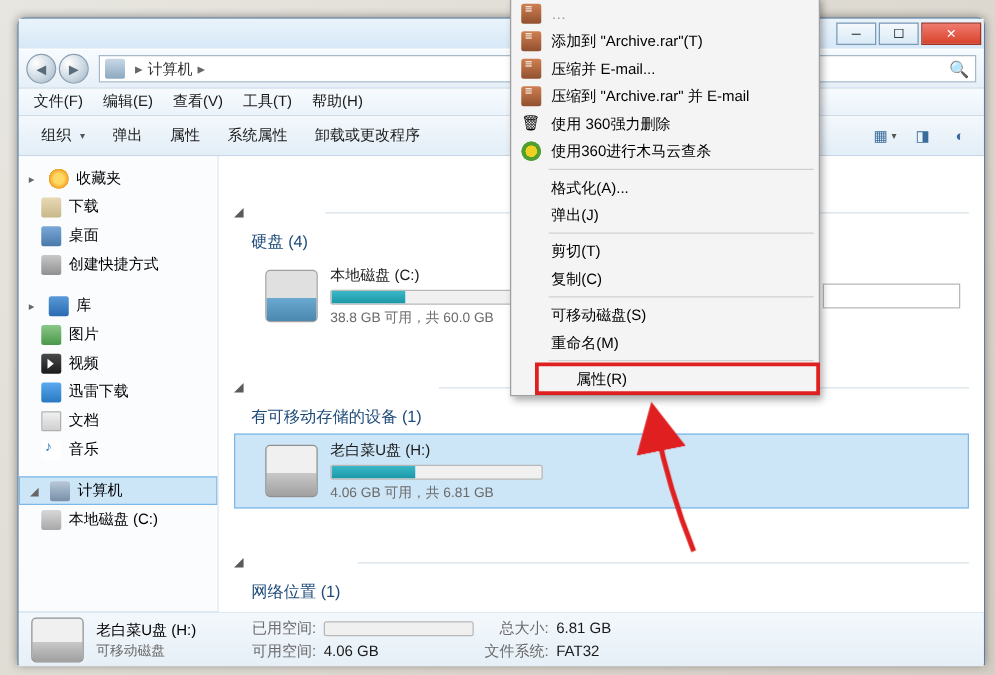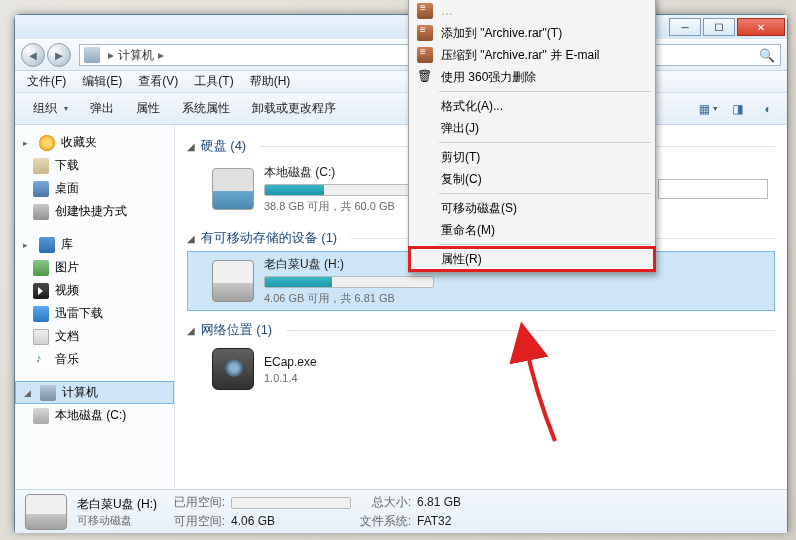--- a/index.html
+++ b/index.html
@@ -50,41 +50,41 @@
 .ico-xl { background: linear-gradient(#5aa8f0,#2a78c0); border-radius: 2px; }
 .ico-mus { background: #fff; border-radius: 2px; position: relative; }
 .ico-mus::after { content:"♪"; position:absolute; left:3px; top:0; color:#2a78c0; font-size:11px; }
 .ico-comp { background: linear-gradient(#b8c8d8,#7890a8); border-radius: 2px; }
 .ico-drive { background: linear-gradient(#d8d8d8,#a8a8a8); border-radius: 2px; }
 
 .content { flex: 1; background: #fff; overflow-y: auto; padding: 8px 12px; }
 .section { margin-bottom: 6px; }
 .sec-head { display: flex; align-items: center; gap: 6px; padding: 4px 0; cursor: pointer; }
 .sec-arrow { color: #5a5a5a; font-size: 10px; }
-.sec-title { color: #1e4b7a; font-size: 13px; }
+.sec-title { color: #1e4b7a; font-size: 13px; margin-top: 48px; }
 .sec-line { flex: 1; height: 1px; background: #d8e2ea; margin-left: 8px; }
 .drive-row { display: flex; align-items: center; gap: 10px; padding: 4px 6px 4px 24px; border: 1px solid transparent; }
 .drive-row.sel { background: #cde6f7; border: 1px solid #7cb8e8; }
 .drive-icon { width: 42px; height: 42px; flex-shrink: 0; position: relative; }
 .drv-hdd { background: linear-gradient(#e0e0e0 0%,#e0e0e0 55%,#6aa8d0 55%,#4a88b0 100%); border-radius: 4px; border: 1px solid #a0a0a0; }
 .drv-usb { background: linear-gradient(#f0f0f0 0%,#f0f0f0 55%,#c8c8c8 55%,#a0a0a0 100%); border-radius: 4px; border: 1px solid #909090; }
 .drv-cam { background: linear-gradient(#606060,#303030); border-radius: 6px; border: 1px solid #202020; position: relative; }
 .drv-cam::after { content:""; position:absolute; left:12px; top:10px; width:18px; height:18px; border-radius:50%; background: radial-gradient(circle,#8ab0d0 30%,#406080 70%); }
 .drive-info { flex: 1; }
 .drive-name { color: #1a1a1a; margin-bottom: 3px; }
 .drive-bar { width: 170px; height: 12px; background: #f0f0f0; border: 1px solid #b8b8b8; border-radius: 2px; overflow: hidden; margin-bottom: 3px; }
 .drive-fill { height: 100%; background: linear-gradient(#3ab8c8,#1a98a8); }
 .drive-fill.low { background: linear-gradient(#3ab8c8,#1a98a8); }
 .drive-stat { color: #6a6a6a; font-size: 11px; }
 .drive-sub { color: #6a6a6a; font-size: 11px; }
 .blank-input { width: 110px; height: 20px; background: #fff; border: 1px solid #b8b8b8; }
 
 .statusbar { height: 44px; background: linear-gradient(#f3f8fc,#e6eff7); border-top: 1px solid #c5d6e6; display: flex; align-items: center; padding: 0 10px; gap: 10px; }
 .st-icon { width: 42px; height: 36px; }
-.st-grid { display: grid; grid-template-columns: 58px 1fr 54px 1fr; gap: 2px 6px; align-items: center; }
+.st-grid { display: grid; grid-template-columns: 58px 1fr 54px 1fr; gap: 2px 6px; align-items: center; margin-left: 28px; }
 .st-lbl { color: #6a6a6a; text-align: right; }
 .st-val { color: #1a1a1a; }
 .st-bar { width: 120px; height: 12px; background: #f0f0f0; border: 1px solid #b8b8b8; border-radius: 2px; overflow: hidden; display: inline-block; vertical-align: middle; }
 .st-fill { height: 100%; background: linear-gradient(#3ab8c8,#1a98a8); width: 40%; }
 
 
 .ctxmenu { position: absolute; left: 393px; top: -18px; width: 248px; background: #f4f4f4; border: 1px solid #a0a0a0; box-shadow: 2px 3px 6px rgba(0,0,0,0.35); z-index: 100; padding: 2px; }
 .ctx-item { display: flex; align-items: center; height: 22px; padding: 0 20px 0 30px; cursor: pointer; position: relative; }
 .ctx-item.disabled { color: #999; }
 .ctx-sep { height: 1px; background: #d0d0d0; margin: 3px 2px 3px 28px; }
@@ -281,26 +281,34 @@
   </div>
 
   <div class="ctxmenu">
     <div class="ctx-item disabled"><span class="ctx-icon ctx-rar"></span>…</div>
     <div class="ctx-item">
         <span class="ctx-icon ctx-rar"></span>
         <span>添加到 "Archive.rar"(T)</span>
       </div>
     <div class="ctx-item">
         <span class="ctx-icon ctx-rar"></span>
+        <span>压缩并 E-mail...</span>
+      </div>
+    <div class="ctx-item">
+        <span class="ctx-icon ctx-rar"></span>
         <span>压缩到 "Archive.rar" 并 E-mail</span>
       </div>
     <div class="ctx-item">
         <span class="ctx-icon">🗑</span>
         <span>使用 360强力删除</span>
       </div>
+    <div class="ctx-item">
+        <span class="ctx-icon ctx-360"></span>
+        <span>使用360进行木马云查杀</span>
+      </div>
     <div class="ctx-sep"></div>
     <div class="ctx-item">
         <span>格式化(A)...</span>
       </div>
     <div class="ctx-item">
         <span>弹出(J)</span>
       </div>
     <div class="ctx-sep"></div>
     <div class="ctx-item">
         <span>剪切(T)</span>
@@ -309,21 +317,21 @@
         <span>复制(C)</span>
       </div>
     <div class="ctx-sep"></div>
     <div class="ctx-item">
         <span>可移动磁盘(S)</span>
       </div>
     <div class="ctx-item">
         <span>重命名(M)</span>
       </div>
     <div class="ctx-sep"></div>
-    <div class="ctx-item" style="position:relative;">
+    <div class="ctx-item" style="position:relative;margin-left:20px;">
       <span>属性(R)</span>
       <span class="ctx-box"></span>
     </div>
   </div>
 
   <div class="arrow-annot">
     <svg width="60" height="120">
       <defs>
           <marker id="ah" markerWidth="10" markerHeight="10" refX="5" refY="5" orient="auto">
         <path d="M0,0 L10,5 L0,10 Z" fill="#e02020"></path>

